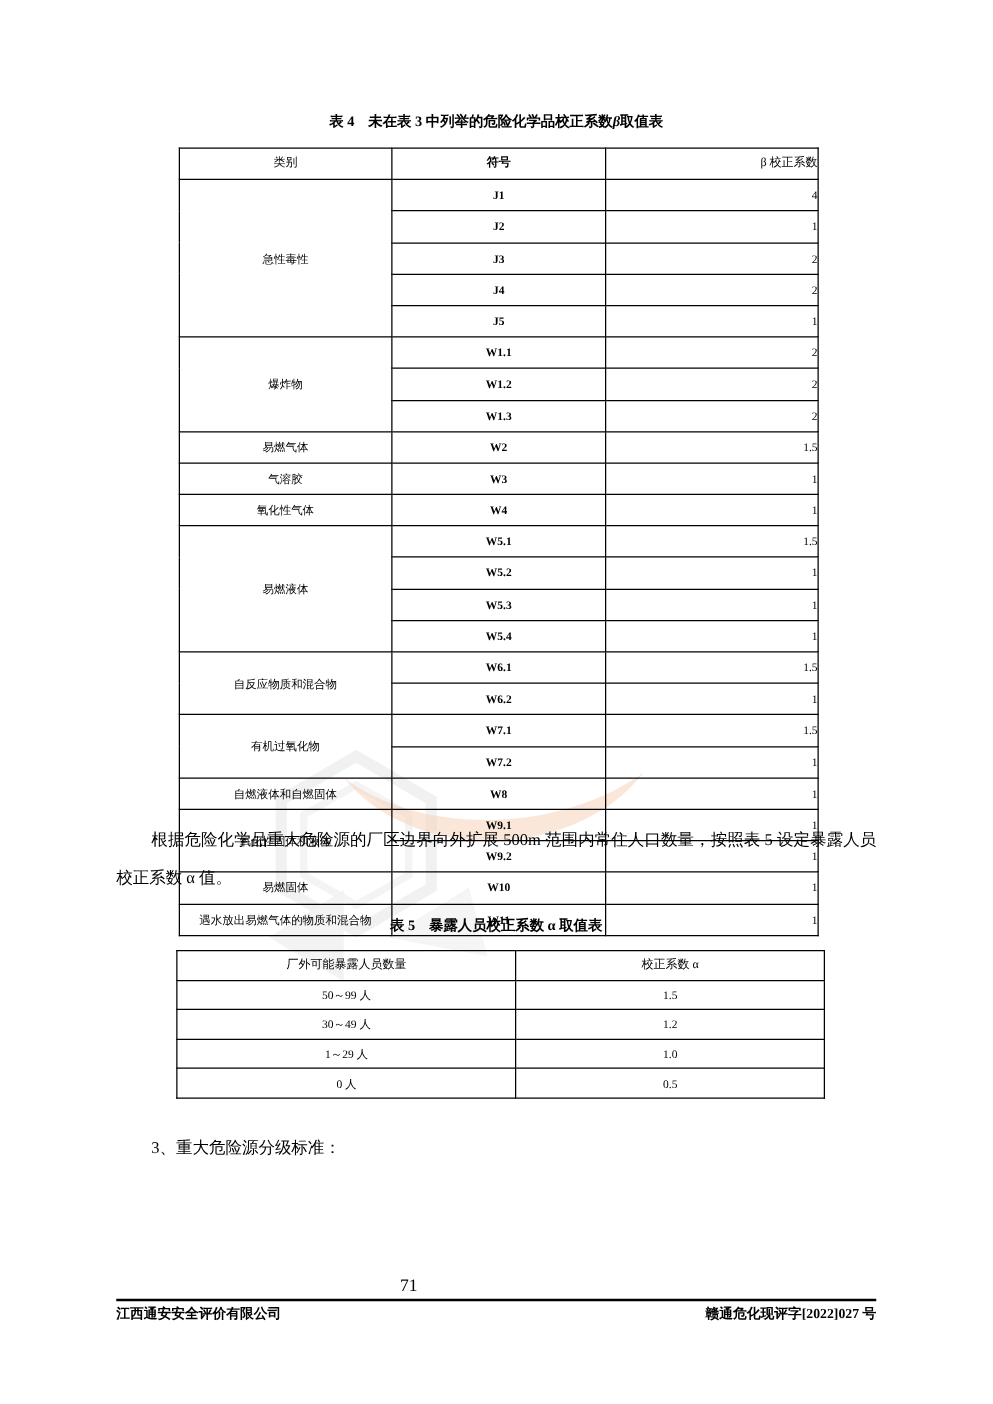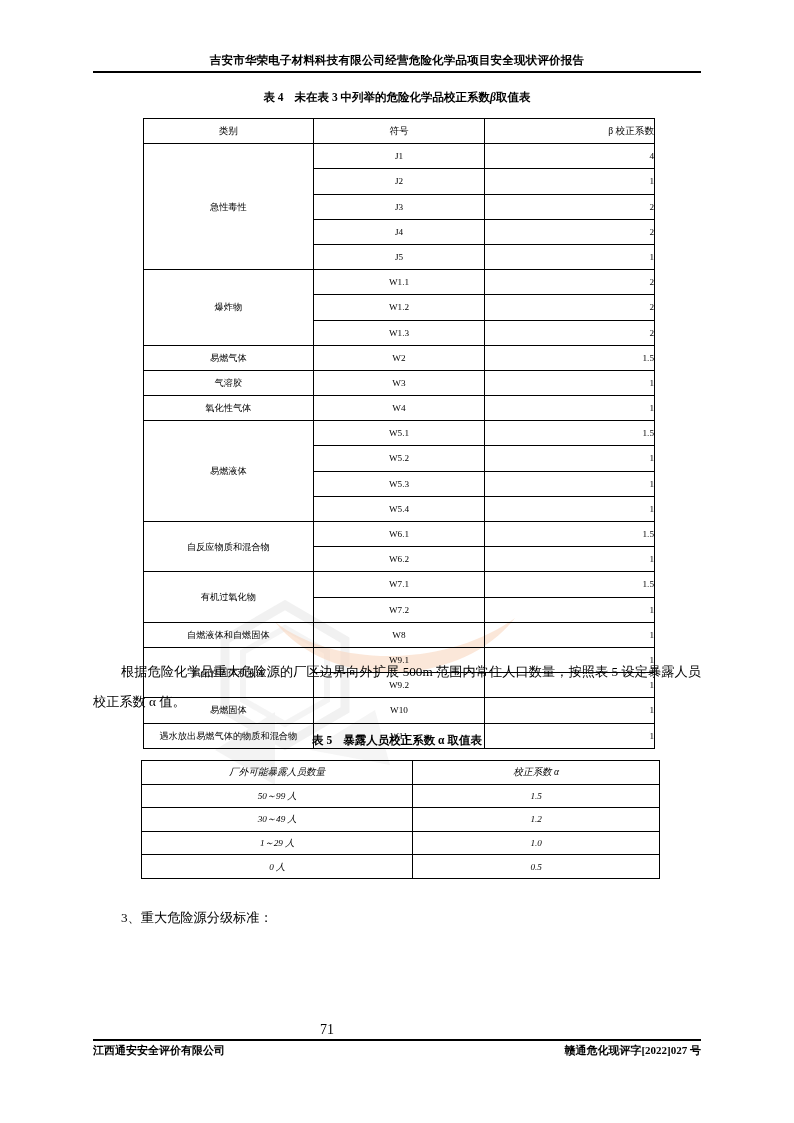--- a/index.html
+++ b/index.html
@@ -88,31 +88,31 @@
   }
 
   
   #table4 {
     left: 143px;
     top: 118px;
     width: 512px;
   }
   #table4 td, #table4 th { height: 24.2px; }
   #table4 .c-cat { width: 170px; margin-top: 28px; }
-  #table4 .c-sym { width: 172px; }
+  #table4 .c-sym { width: 172px; font-weight: bold; }
   #table4 .c-val { width: 170px; text-align: right; }
   #table4 .hdr { font-size: 9.6px; }
 
   
   #table5 {
     left: 141px;
     top: 760px;
     width: 519px;
   }
-  #table5 td, #table5 th { height: 22.6px; font-style: italic; }
+  #table5 td, #table5 th { height: 22.6px; }
   #table5 .c-left { width: 272px; }
   #table5 .c-right { width: 247px; }
   #table5 .hdr { font-size: 9.6px; }
 
   
   .para {
     position: absolute;
     left: 93px;
     width: 608px;
     font-size: 13.2px;
@@ -165,24 +165,20 @@
   <svg class="watermark" viewBox="0 0 330 200" xmlns="http://www.w3.org/2000/svg">
     <g opacity="0.35">
       <path d="M10 40 L70 5 L130 40 L130 110 L70 145 L10 110 Z" fill="none" stroke="#b9b9b9" stroke-width="9"></path>
       <path d="M28 52 L70 28 L112 52 L112 100 L70 124 L28 100 Z" fill="none" stroke="#c9c9c9" stroke-width="6"></path>
       <path d="M0 150 L60 112 L60 185 Z" fill="#c4c4c4"></path>
       <path d="M95 150 L160 110 L175 165 Z" fill="#cbcbcb"></path>
     </g>
     <path d="M60 22 C120 68 230 68 300 18 C246 88 116 92 60 22 Z" fill="#f2b183" opacity="0.55"></path>
   </svg>
 
-  <div class="run-header">
-    <div class="htext">吉安市华荣电子材料科技有限公司经营危险化学品项目安全现状评价报告</div>
-    <div class="hrule"></div>
-  </div>
 
   <div class="caption" id="caption-t4">
     <span>表 4</span><span class="gap"></span><span>未在表 3 中列举的危险化学品校正系数</span><span class="it">β</span><span>取值表</span>
   </div>
 
   <table class="doc-table" id="table4">
     <thead>
       <tr>
         <th class="c-cat hdr">类别</th>
         <th class="c-sym hdr">符号</th>

